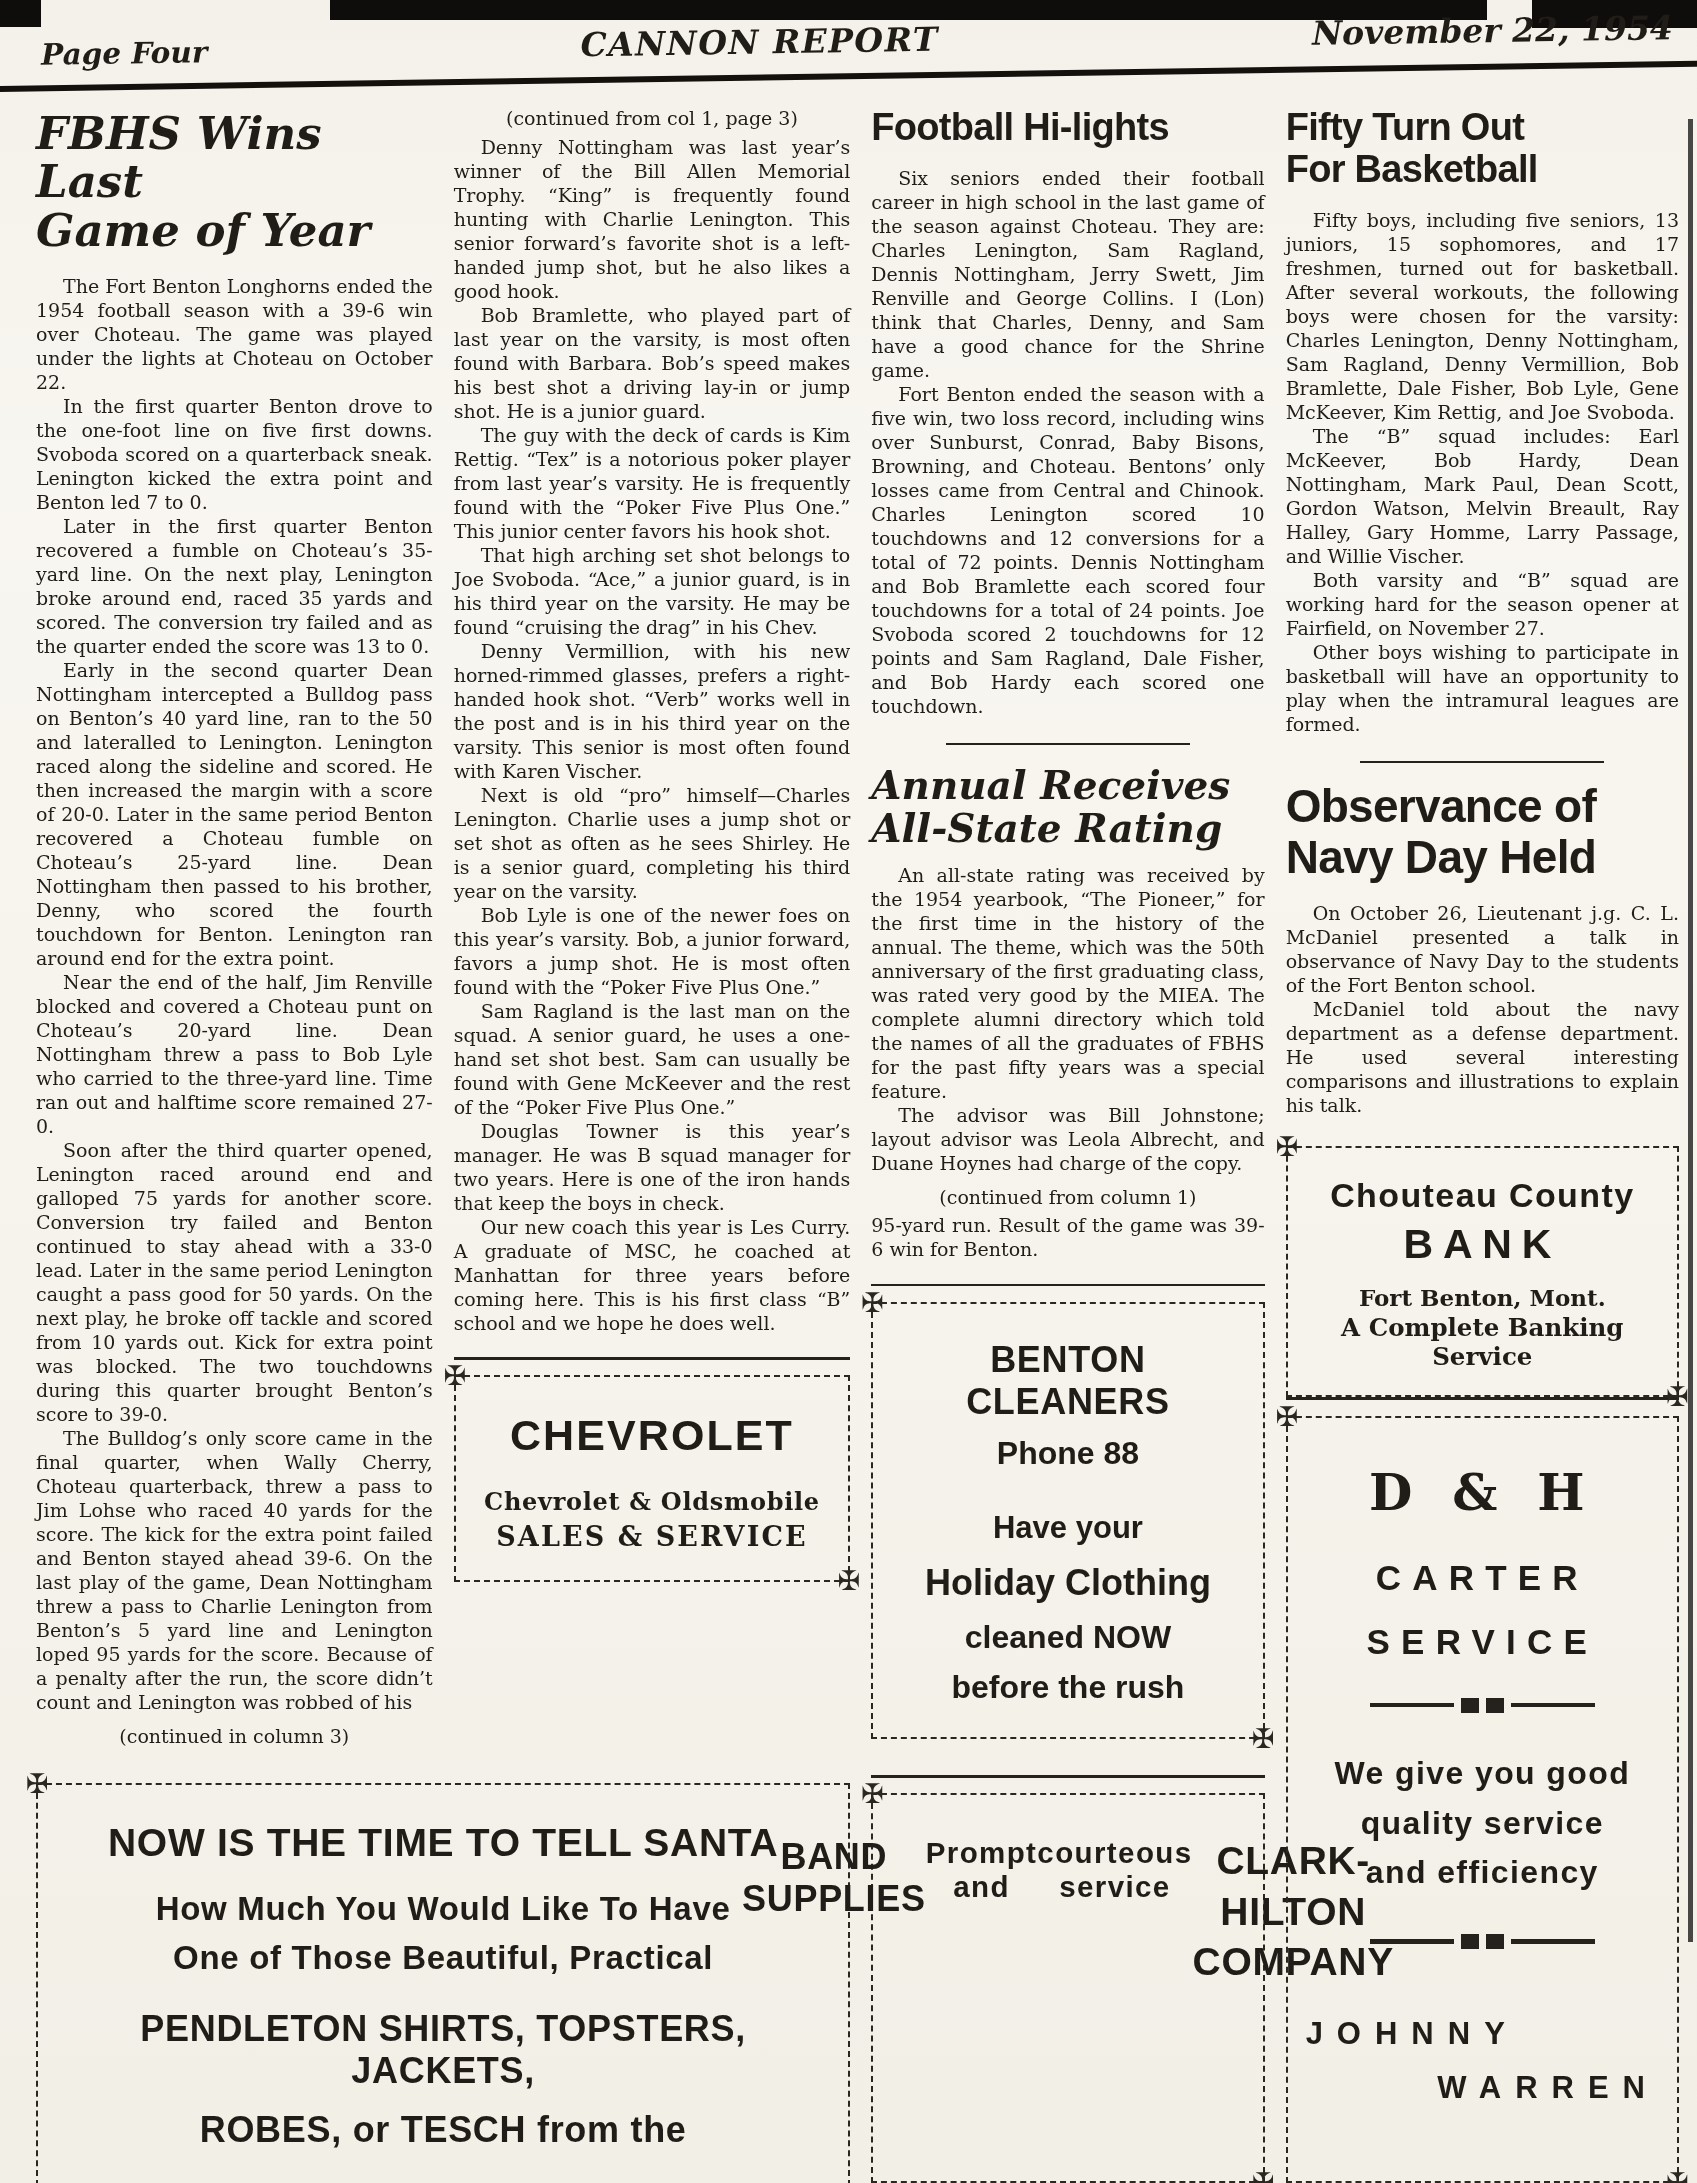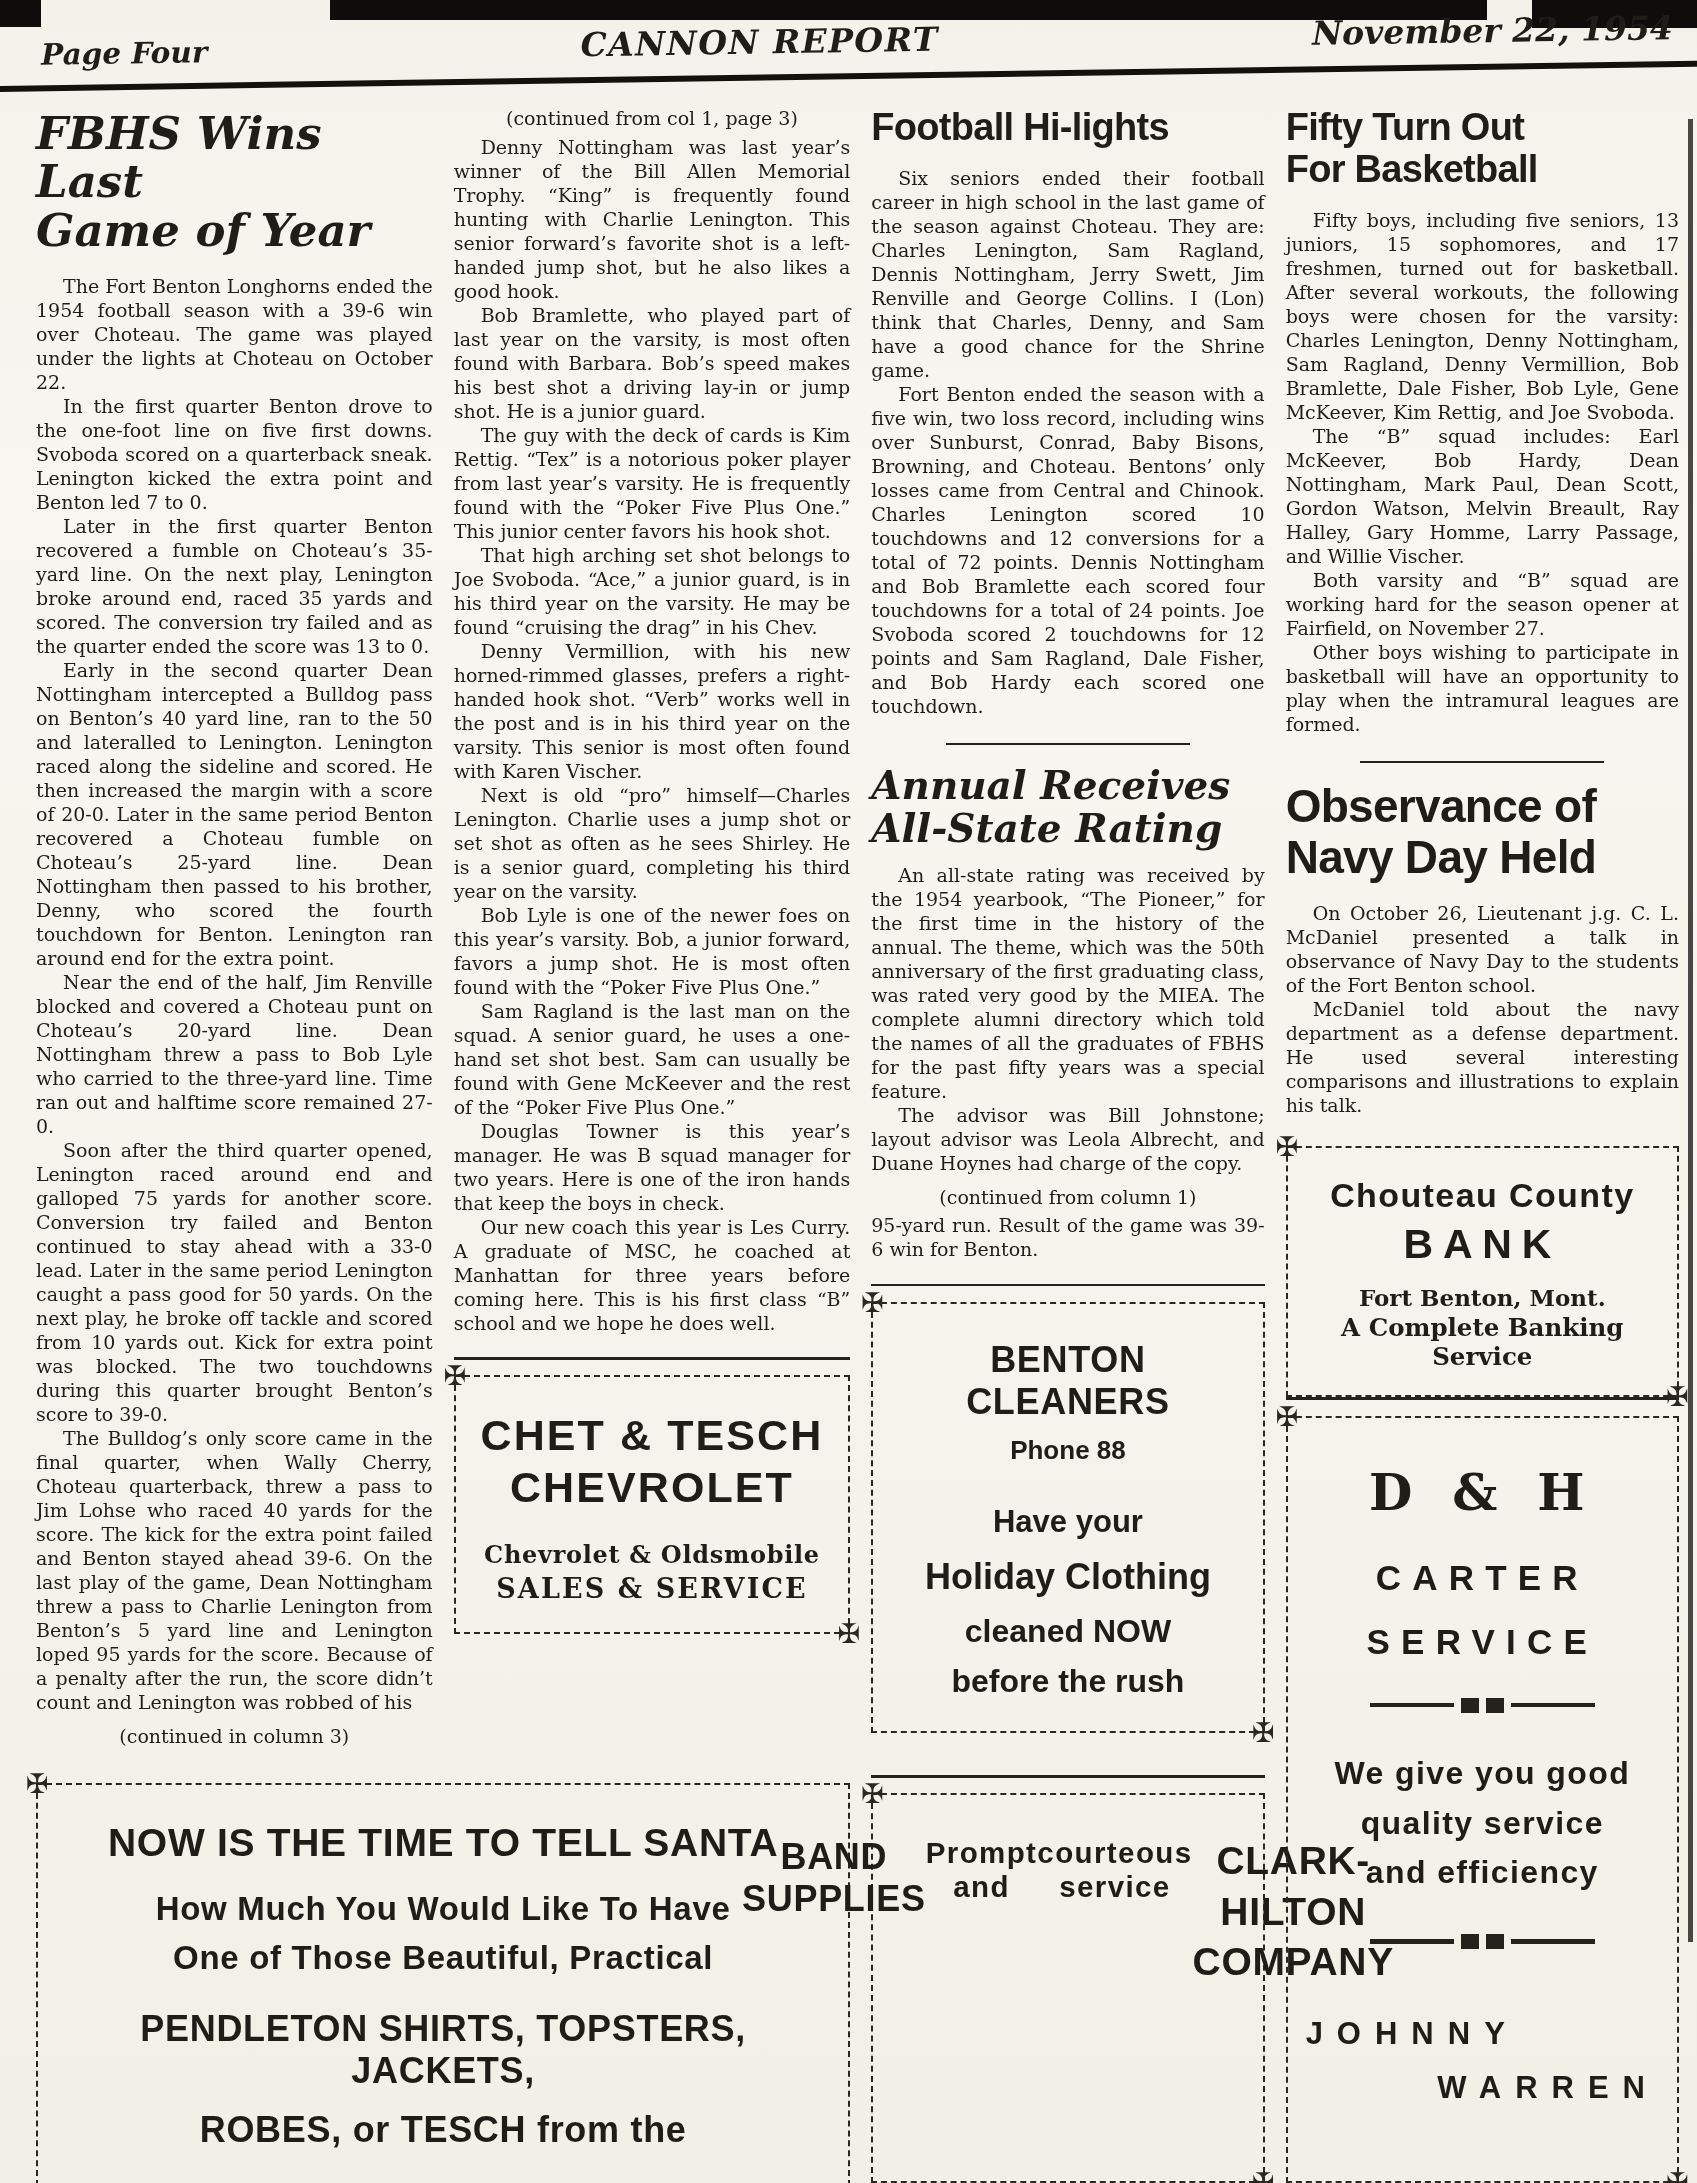--- a/index.html
+++ b/index.html
@@ -56,21 +56,21 @@
   .ad::before { content:"✠"; top:-14.7px; left:-12px; }
   .ad::after  { content:"✠"; bottom:-14.7px; right:-12px; }
 
   .chevy { padding:32px 14px 28px; margin-bottom:5.6px; }
   .chevy-title { font-family:"Liberation Sans",sans-serif; font-weight:700; font-size:43px; letter-spacing:2.1px; line-height:1.22; }
   .chevy-sub  { font-weight:700; font-size:24px; margin-top:26px; letter-spacing:0.7px; }
   .chevy-sub2 { font-weight:700; font-size:27px; margin-top:4.2px; letter-spacing:2.1px; }
 
   .cleaners { padding:35px 14px 31px; }
   .cl-name  { font-family:"Liberation Sans",sans-serif; font-weight:700; font-size:36px; letter-spacing:0.7px; }
-  .cl-phone { font-family:"Liberation Sans",sans-serif; font-weight:700; font-size:26px; margin-top:12.6px; }
+  .cl-phone { font-family:"Liberation Sans",sans-serif; font-weight:700; font-size:32px; margin-top:12.6px; }
   .cl-l1 { font-family:"Liberation Sans",sans-serif; font-weight:700; font-size:31px; margin-top:38px; }
   .cl-l2 { font-family:Liberation Sans, sans-serif; font-weight:700; font-size:36px; margin-top:15.4px; }
   .cl-l3 { font-family:"Liberation Sans",sans-serif; font-weight:700; font-size:32px; margin-top:15.4px; }
   .cl-l4 { font-family:"Liberation Sans",sans-serif; font-weight:700; font-size:32px; margin-top:12.6px; }
 
   .band { padding:41px 14px 20px; display:flex; justify-content:center; height:390px; }
   .bd-title { font-family:"Liberation Sans",sans-serif; font-weight:700; font-size:36px; letter-spacing:0.7px; }
   .bd-l { font-family:"Liberation Sans",sans-serif; font-weight:700; font-size:29.5px; letter-spacing:1.4px; }
   .bd-co { font-family:"Liberation Sans",sans-serif; font-weight:700; font-size:39px; letter-spacing:0.7px; line-height:1.3; }
 
@@ -145,21 +145,20 @@
             <p class="body">That high arching set shot belongs to Joe Svoboda. “Ace,” a junior guard, is in his third year on the varsity. He may be found “cruising the drag” in his Chev.</p>
             <p class="body">Denny Vermillion, with his new horned-rimmed glasses, prefers a right-handed hook shot. “Verb” works well in the post and is in his third year on the varsity. This senior is most often found with Karen Vischer.</p>
             <p class="body">Next is old “pro” himself—Charles Lenington. Charlie uses a jump shot or set shot as often as he sees Shirley. He is a senior guard, completing his third year on the varsity.</p>
             <p class="body">Bob Lyle is one of the newer foes on this year’s varsity. Bob, a junior forward, favors a jump shot. He is most often found with the “Poker Five Plus One.”</p>
             <p class="body">Sam Ragland is the last man on the squad. A senior guard, he uses a one-hand set shot best. Sam can usually be found with Gene McKeever and the rest of the “Poker Five Plus One.”</p>
             <p class="body">Douglas Towner is this year’s manager. He was B squad manager for two years. Here is one of the iron hands that keep the boys in check.</p>
             <p class="body">Our new coach this year is Les Curry. A graduate of MSC, he coached at Manhattan for three years before coming here. This is his first class “B” school and we hope he does well.</p>
           </div>
           <div class="divider-full"></div>
           <div class="ad chevy">
-            <div class="chevy-title">CHET &amp; TESCH</div>
             <div class="chevy-title">CHEVROLET</div>
             <div class="chevy-sub">Chevrolet &amp; Oldsmobile</div>
             <div class="chevy-sub2">SALES &amp; SERVICE</div>
           </div>
         </div>
       </div>
       <div class="divider-full push-bottom"></div>
       <div class="ad santa">
         <div class="st-l1">NOW IS THE TIME TO TELL SANTA</div>
         <div class="st-l2">How Much You Would Like To Have</div>

